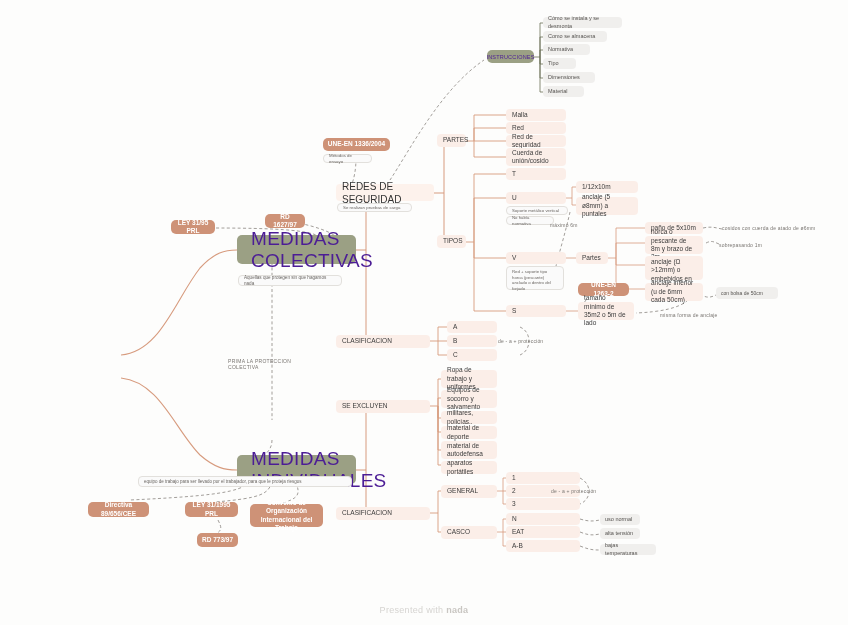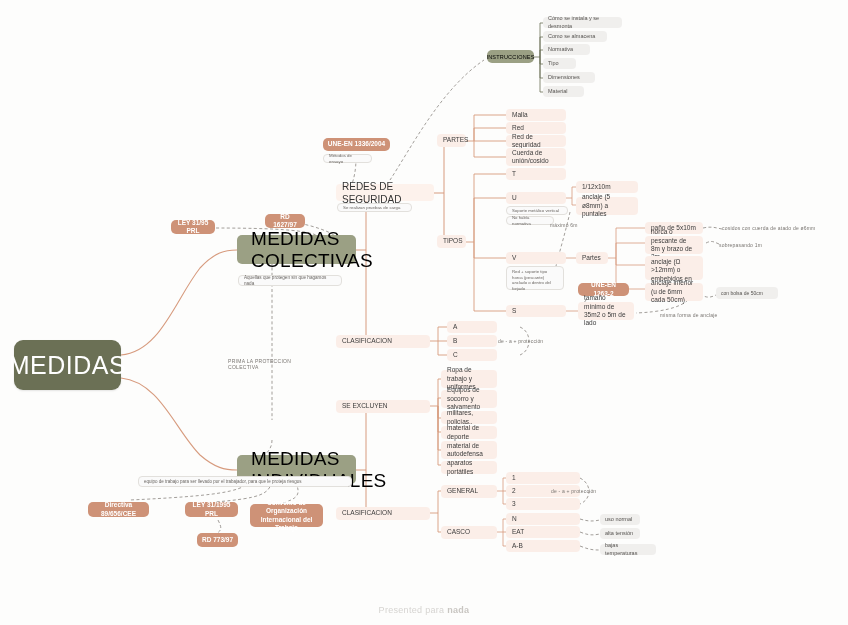--- a/index.html
+++ b/index.html
@@ -18,21 +18,21 @@
   
   .root{
     background:#6b7055;color:#ffffff;
     border-radius:9px;
     font-size:25px;letter-spacing:.5px;
     display:flex;align-items:center;justify-content:center;
     box-shadow:0 1px 2px rgba(0,0,0,.10);
   }
   
   .branch{
-    background:#9ba084;color:#000000;
+    background:#9ba084;color:#4c1d95;
     border-radius:5px;
     font-size:19px;letter-spacing:.3px;
     display:flex;align-items:center;
     padding-left:14px;
   }
   
   .ref{
     background:#ce9277;color:#ffffff;
     border-radius:5px;
     font-size:6.5px;font-weight:bold;
@@ -195,21 +195,20 @@
       <path d="M520,327 C532,332 532,350 520,355"></path>
 
       <path d="M580,478 C592,484 592,499 580,504"></path>
 
       <path d="M580,519 C590,522 594,521 600,520"></path>
       <path d="M580,532 C590,536 594,535 600,534"></path>
       <path d="M580,546 C590,550 594,550 600,550"></path>
     </g>
   </svg>
 
-  <div class="node root" style="left:14px;top:340px;width:107px;height:50px;">MEDIDAS</div>
 
   <div class="node branch" style="left:237px;top:235px;width:119px;height:29px;">MEDIDAS COLECTIVAS</div>
   <div class="node note outline" style="left:238px;top:275px;width:104px;height:11px;font-size:4.6px;">Aquellas que protegen sin que hagamos nada</div>
 
   <div class="node ref" style="left:171px;top:220px;width:44px;height:14px;">LEY 31/95 PRL</div>
   <div class="node ref" style="left:265px;top:214px;width:40px;height:14px;">RD 1627/97</div>
 
   <div class="node plain caps" style="left:228px;top:360px;width:90px;height:8px;">PRIMA LA PROTECCION COLECTIVA</div>
 
   <div class="node topic big" style="left:336px;top:184px;width:98px;height:17px;font-size:10px;color:#333;">REDES DE SEGURIDAD</div>
@@ -297,16 +296,16 @@
 
   <div class="node topic" style="left:441px;top:526px;width:56px;height:13px;">CASCO</div>
   <div class="node topic" style="left:506px;top:513px;width:74px;height:12px;">N</div>
   <div class="node note" style="left:600px;top:514px;width:40px;height:11px;">uso normal</div>
   <div class="node topic" style="left:506px;top:526px;width:74px;height:12px;">EAT</div>
   <div class="node note" style="left:600px;top:528px;width:40px;height:11px;">alta tensión</div>
   <div class="node topic" style="left:506px;top:540px;width:74px;height:12px;">A-B</div>
   <div class="node note" style="left:600px;top:544px;width:56px;height:11px;">bajas temperaturas</div>
 
   <div class="footer">
-    <span>Presented para </span><b>nada</b>
+    <span>Presented with </span><b>nada</b>
   </div>
 
 </div>
 
 </body></html>

